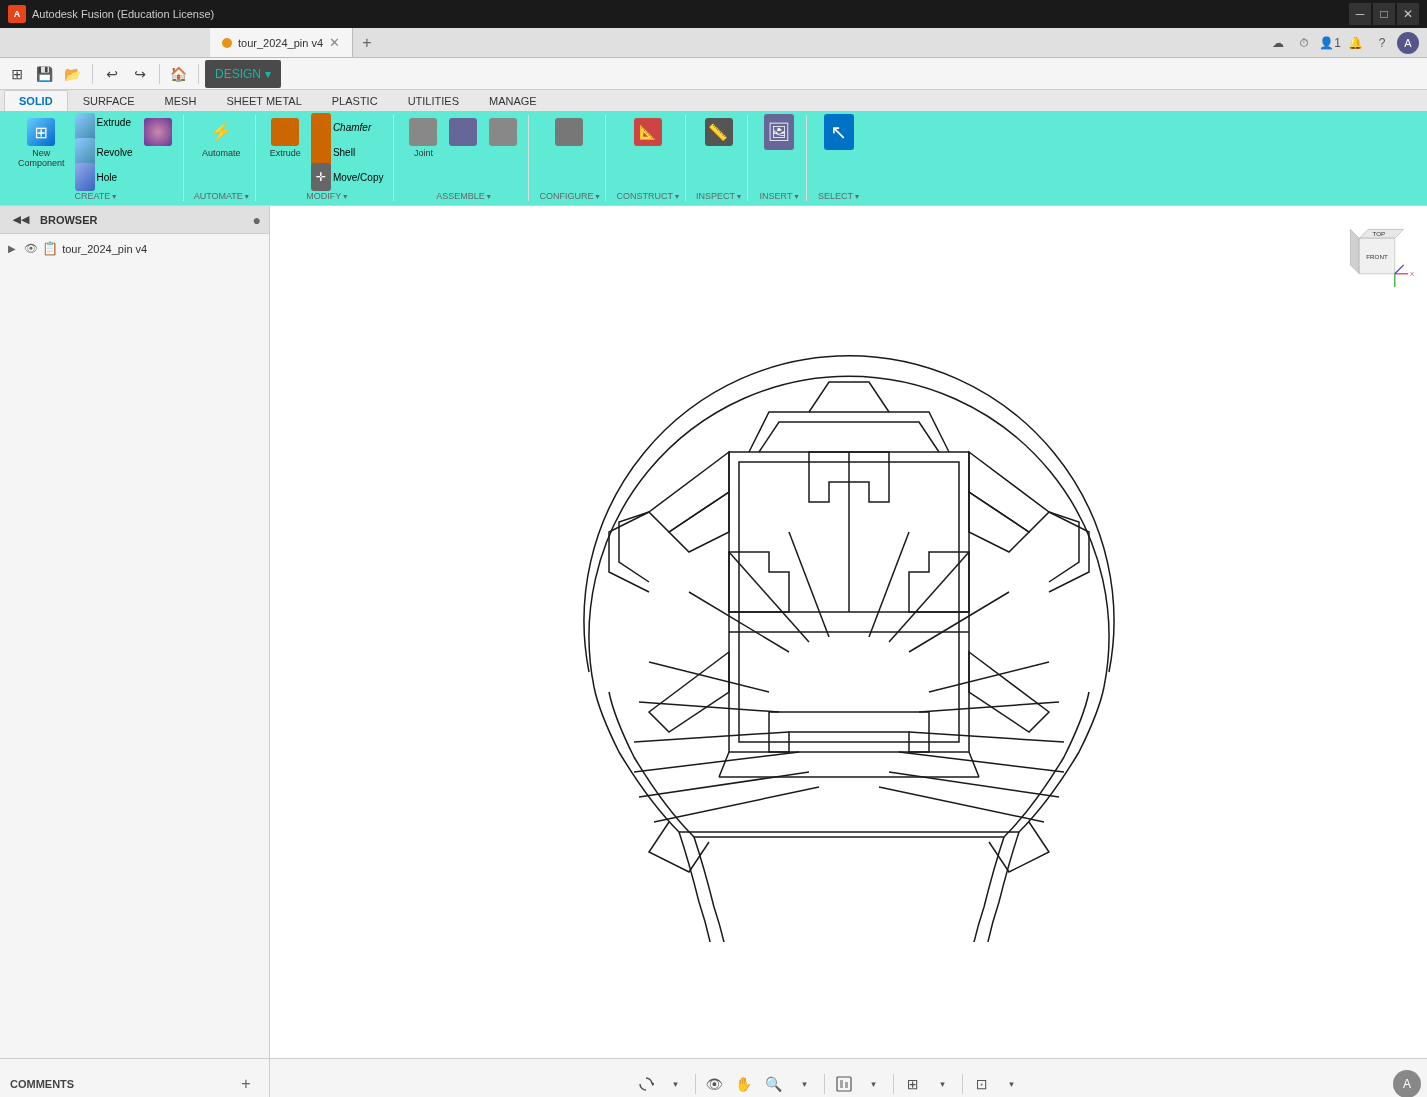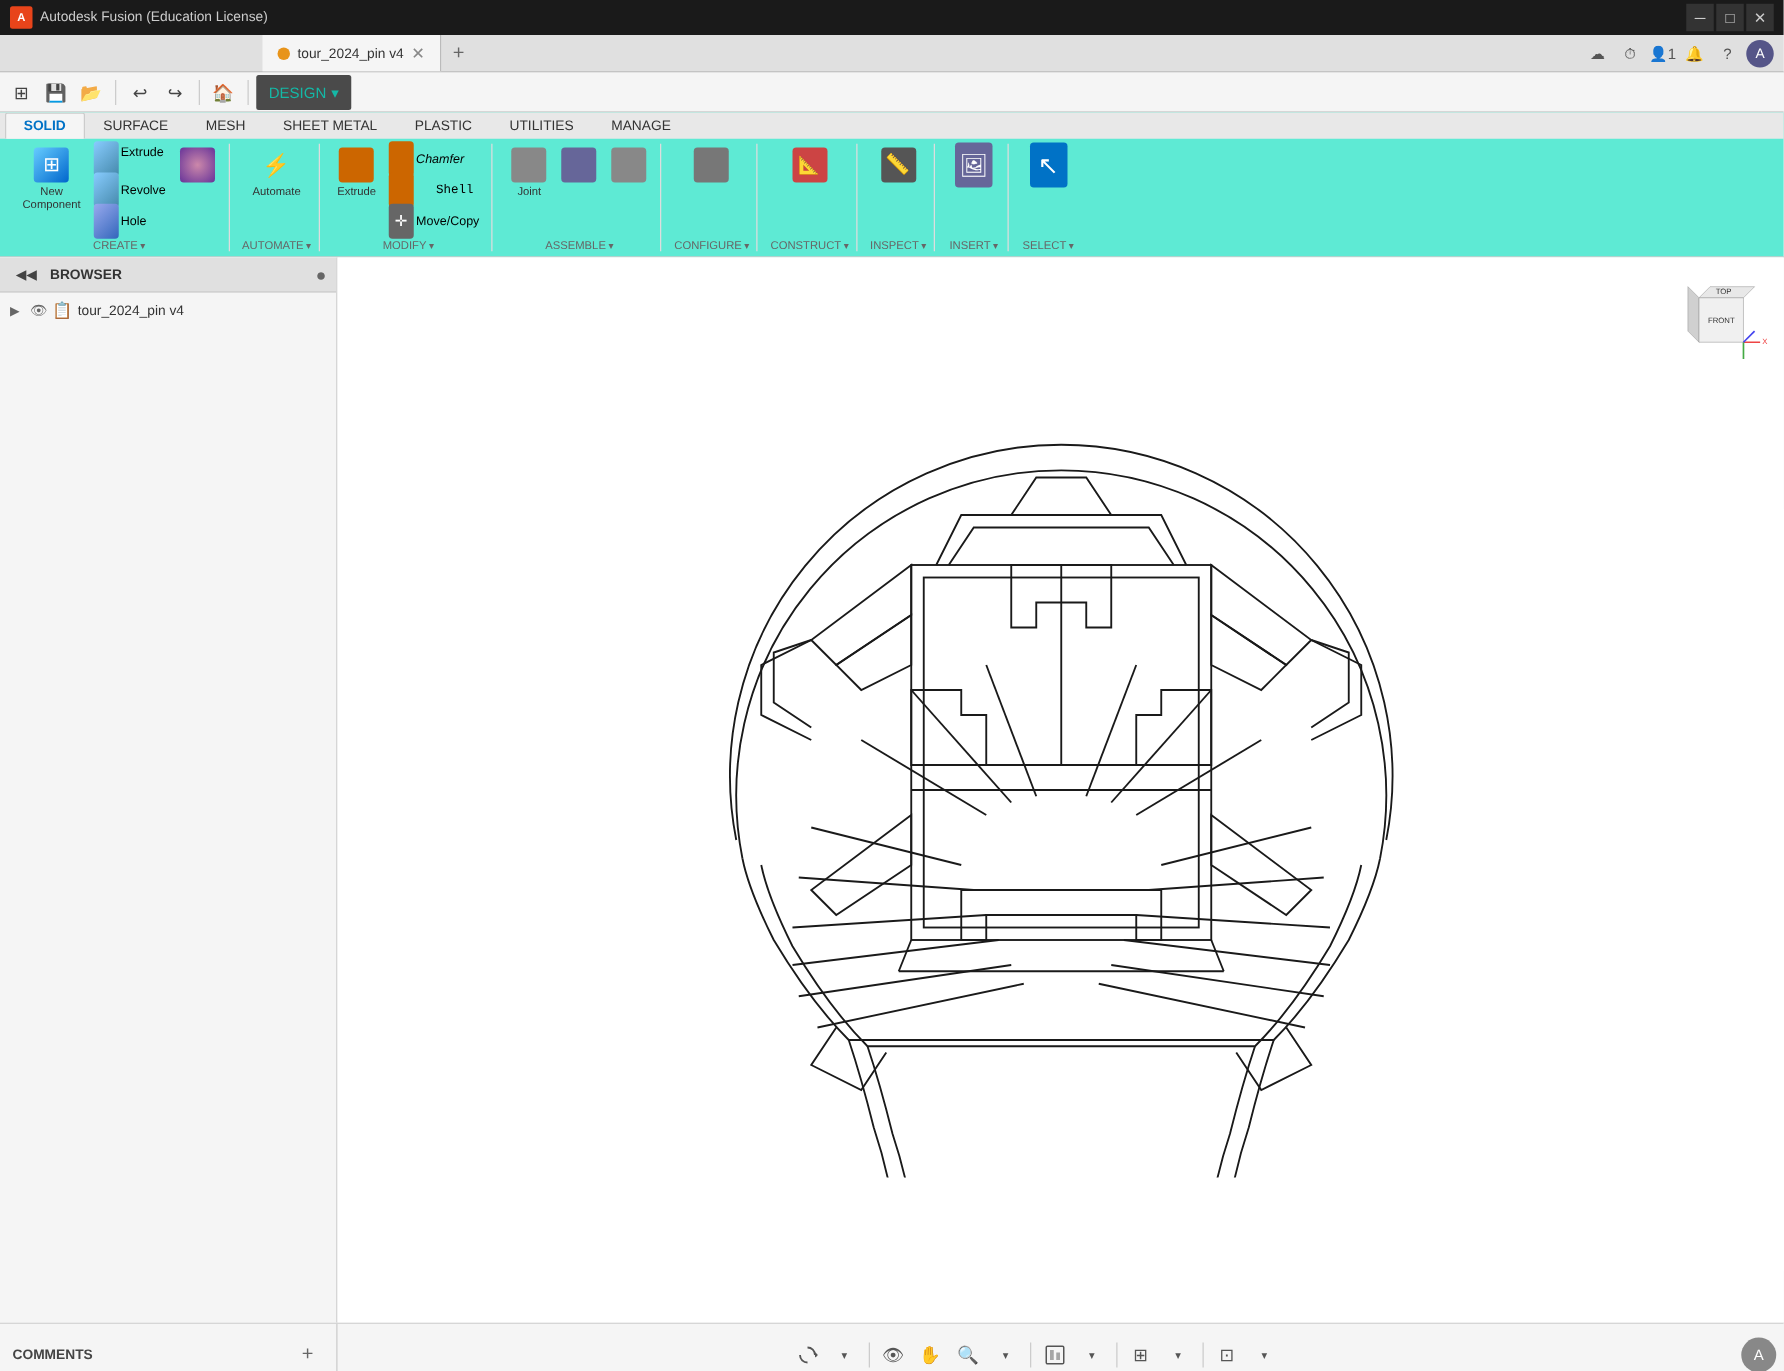--- a/index.html
+++ b/index.html
@@ -431,21 +431,21 @@
             </div>
           <span class="btn-label">Extrude</span>
         </div>
         <div style="display:flex;flex-direction:column;gap:1px;">
           <div class="ribbon-btn-small" style="display:flex;flex-direction:row;align-items:center;gap:2px;padding:2px 4px;font-style:italic;">
             <div class="icon-box-sm">
                 <div class="icon-chamfer"></div>
               </div>
             <span style="font-size:10px;">Chamfer</span>
           </div>
-          <div class="ribbon-btn-small" style="display:flex;flex-direction:row;align-items:center;gap:18px;padding:2px 4px;font-family:Liberation Mono, monospace;">
+          <div class="ribbon-btn-small" style="display:flex;flex-direction:row;align-items:center;gap:2px;padding:2px 4px;">
             <div class="icon-box-sm">
                 <div class="icon-shell"></div>
               </div>
             <span style="font-size:10px;">Shell</span>
           </div>
           <div class="ribbon-btn-small" style="display:flex;flex-direction:row;align-items:center;gap:2px;padding:2px 4px;">
             <div class="icon-box-sm">
                 <div class="icon-move" style="font-size:12px;">✛</div>
               </div>
             <span style="font-size:10px;">Move/Copy</span>

